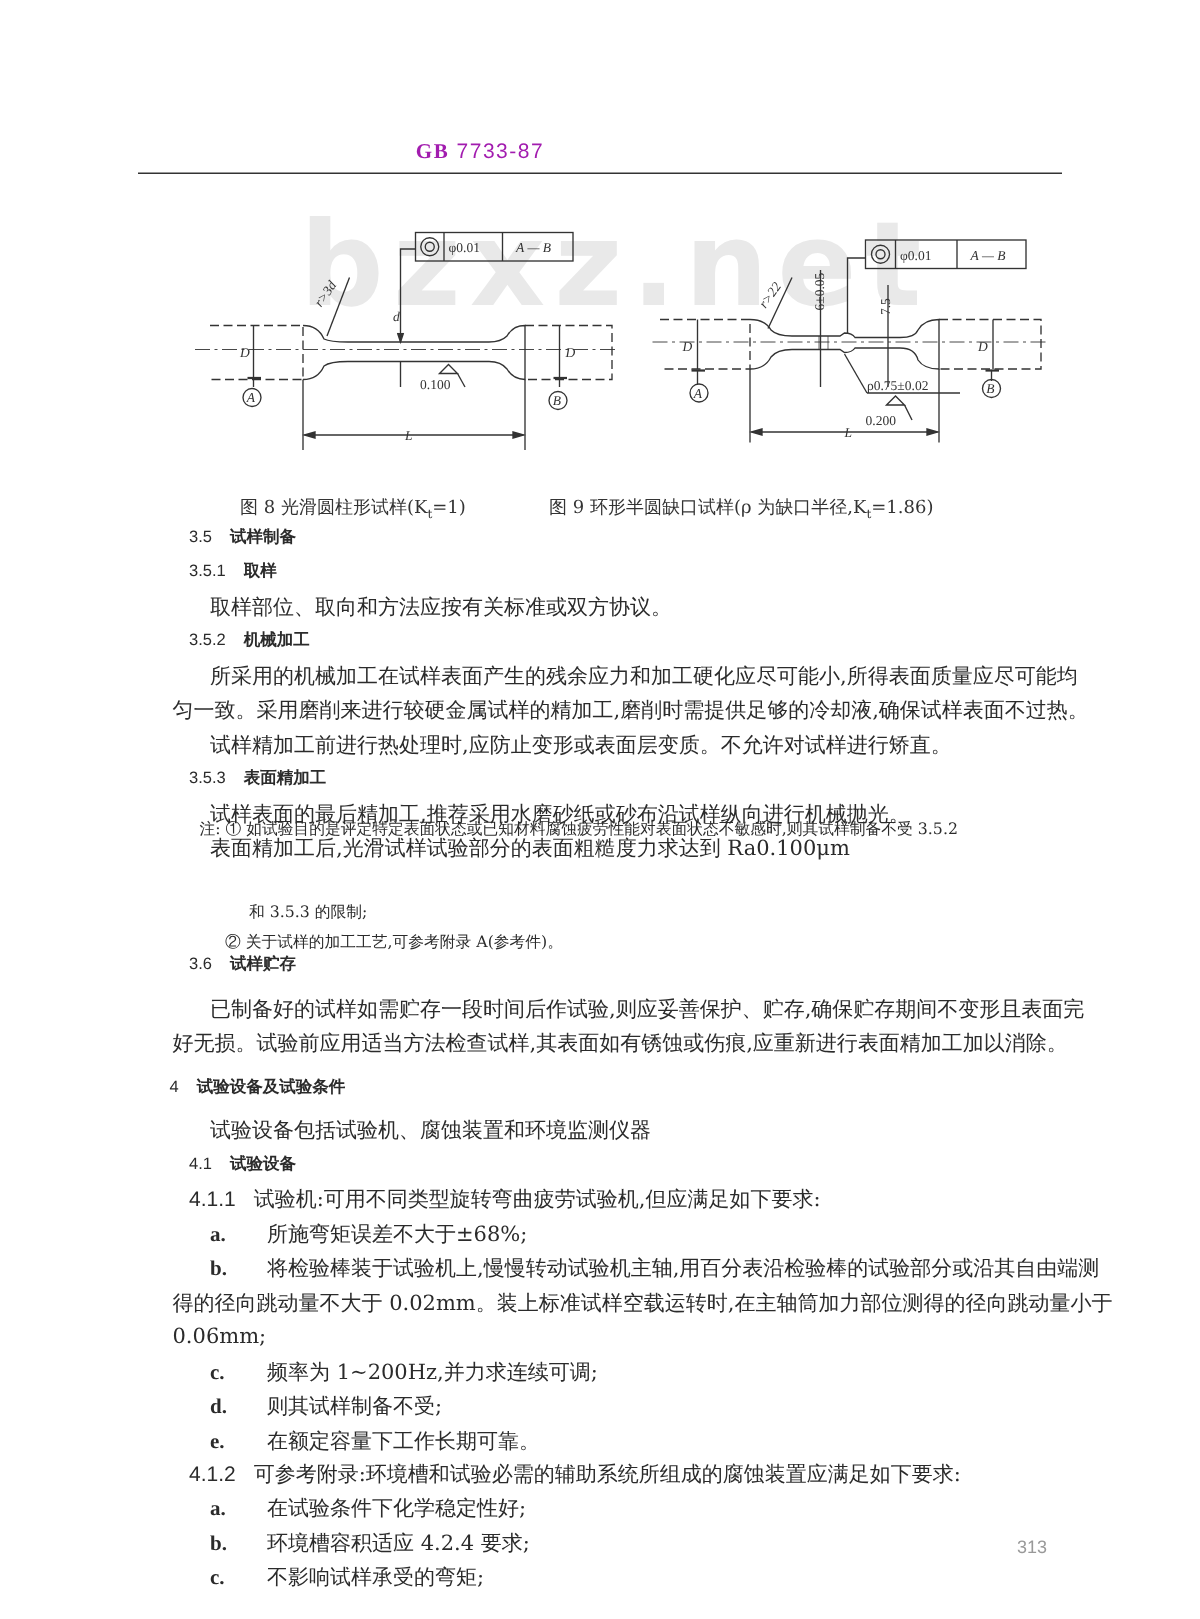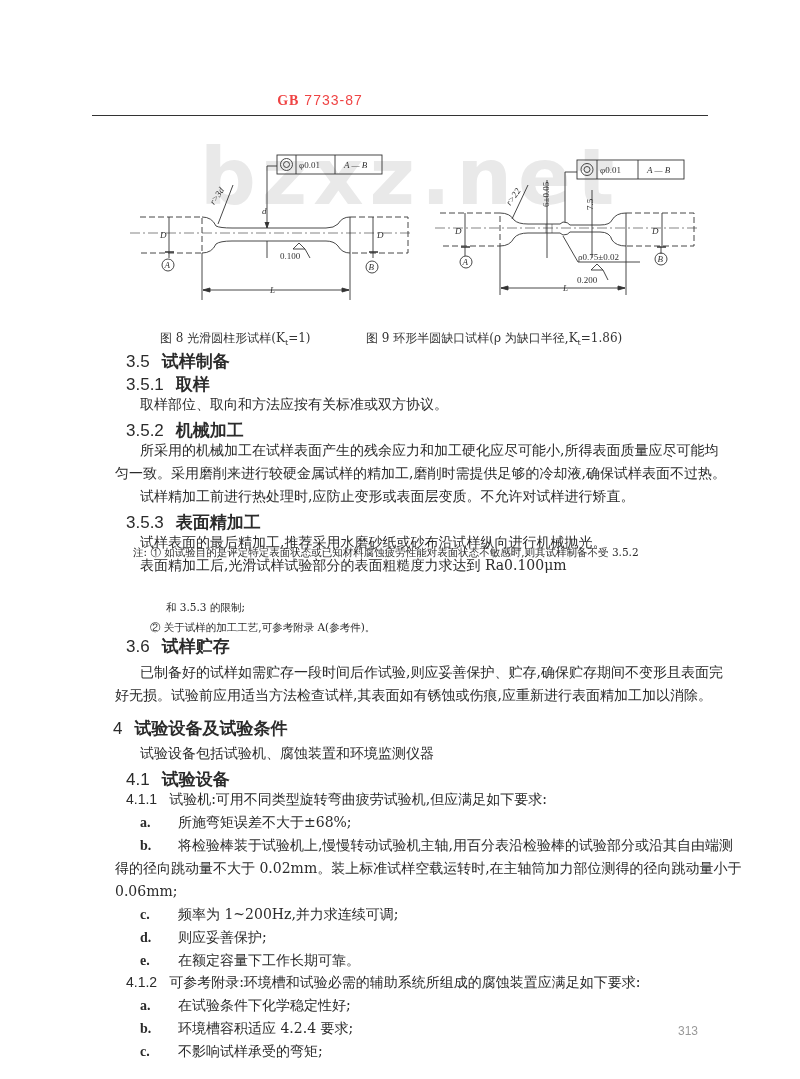--- a/index.html
+++ b/index.html
@@ -1,27 +1,27 @@
 <!DOCTYPE html>
 <html><head>
 <meta charset="utf-8">
 <style>
   html, body { margin: 0; padding: 0; background: #ffffff; }
   body { width: 800px; height: 1079px; position: relative; overflow: hidden;
          font-family: "DejaVu Serif", "Liberation Serif", serif; color: #2a2a2a; }
   .header { position: absolute; top: 92px; left: 0; width: 640px; text-align: center;
-            font-family: "Liberation Sans", sans-serif; font-size: 14px; letter-spacing: 1px; color: #ef4444; }
+            font-family: "Liberation Sans", sans-serif; font-size: 14px; letter-spacing: 1px; color: #a21caf; }
   .header b { font-family: "Liberation Serif", serif; font-weight: bold; }
   .rule { position: absolute; top: 115px; left: 92px; width: 616px; height: 1px; background: #333; }
   .watermark { position: absolute; top: 132px; left: 200px; font-family: "DejaVu Sans", sans-serif;
                font-weight: bold; font-size: 78px; color: #e9e9e9; letter-spacing: 6px; z-index: 0; }
   .figs { position: absolute; top: 140px; left: 130px; width: 580px; height: 180px; z-index: 1; }
   .caption { position: absolute; top: 330px; font-size: 12px; color: #333; white-space: nowrap; }
   .t { position: absolute; font-size: 14px; white-space: nowrap; color: #2b2b2b; z-index: 1; }
-  .h { font-family: "DejaVu Sans", sans-serif; font-weight: bold; font-size: 17px; }
+  .h { font-family: "DejaVu Sans", sans-serif; font-weight: bold; font-size: 11px; }
   .num { font-family: "Liberation Sans", sans-serif; font-weight: normal; margin-right: 12px; }
   .note { font-size: 10.5px; }
   .pg { position: absolute; top: 1024px; left: 678px; font-size: 12px; color: #999; font-family: "Liberation Sans", sans-serif; }
   .lbl { font-weight: bold; font-family: "Liberation Serif", serif; display: inline-block; width: 38px; }
 </style>
 </head>
 <body>
 
 <div class="header">
   <b>GB</b>
@@ -147,21 +147,21 @@
 <div class="t h" style="top:717px;left:113px;"><span class="num">4</span><span>试验设备及试验条件</span></div>
 <div class="t" style="top:745px;left:140px;">试验设备包括试验机、腐蚀装置和环境监测仪器</div>
 <div class="t h" style="top:768px;left:126px;"><span class="num">4.1</span><span>试验设备</span></div>
 <div class="t" style="top:791px;left:126px;"><span class="num">4.1.1</span><span>试验机:可用不同类型旋转弯曲疲劳试验机,但应满足如下要求:</span></div>
 
 <div class="t" style="top:814px;left:140px;"><span class="lbl">a.</span><span>所施弯矩误差不大于±68%;</span></div>
 <div class="t" style="top:837px;left:140px;"><span class="lbl">b.</span><span>将检验棒装于试验机上,慢慢转动试验机主轴,用百分表沿检验棒的试验部分或沿其自由端测</span></div>
 <div class="t" style="top:860px;left:115px;">得的径向跳动量不大于 0.02mm。装上标准试样空载运转时,在主轴筒加力部位测得的径向跳动量小于</div>
 <div class="t" style="top:883px;left:115px;">0.06mm;</div>
 <div class="t" style="top:906px;left:140px;"><span class="lbl">c.</span><span>频率为 1~200Hz,并力求连续可调;</span></div>
-<div class="t" style="top:929px;left:140px;"><span class="lbl">d.</span><span>则应妥善保护;</span></div>
+<div class="t" style="top:929px;left:140px;"><span class="lbl">d.</span><span>则其试样制备不受;</span></div>
 <div class="t" style="top:952px;left:140px;"><span class="lbl">e.</span><span>在额定容量下工作长期可靠。</span></div>
 
 <div class="t" style="top:974px;left:126px;"><span class="num">4.1.2</span><span>可参考附录:环境槽和试验必需的辅助系统所组成的腐蚀装置应满足如下要求:</span></div>
 <div class="t" style="top:997px;left:140px;"><span class="lbl">a.</span><span>在试验条件下化学稳定性好;</span></div>
 <div class="t" style="top:1020px;left:140px;"><span class="lbl">b.</span><span>环境槽容积适应 4.2.4 要求;</span></div>
 <div class="t" style="top:1043px;left:140px;"><span class="lbl">c.</span><span>不影响试样承受的弯矩;</span></div>
 
 <div class="pg">313</div>
 
 </body></html>

